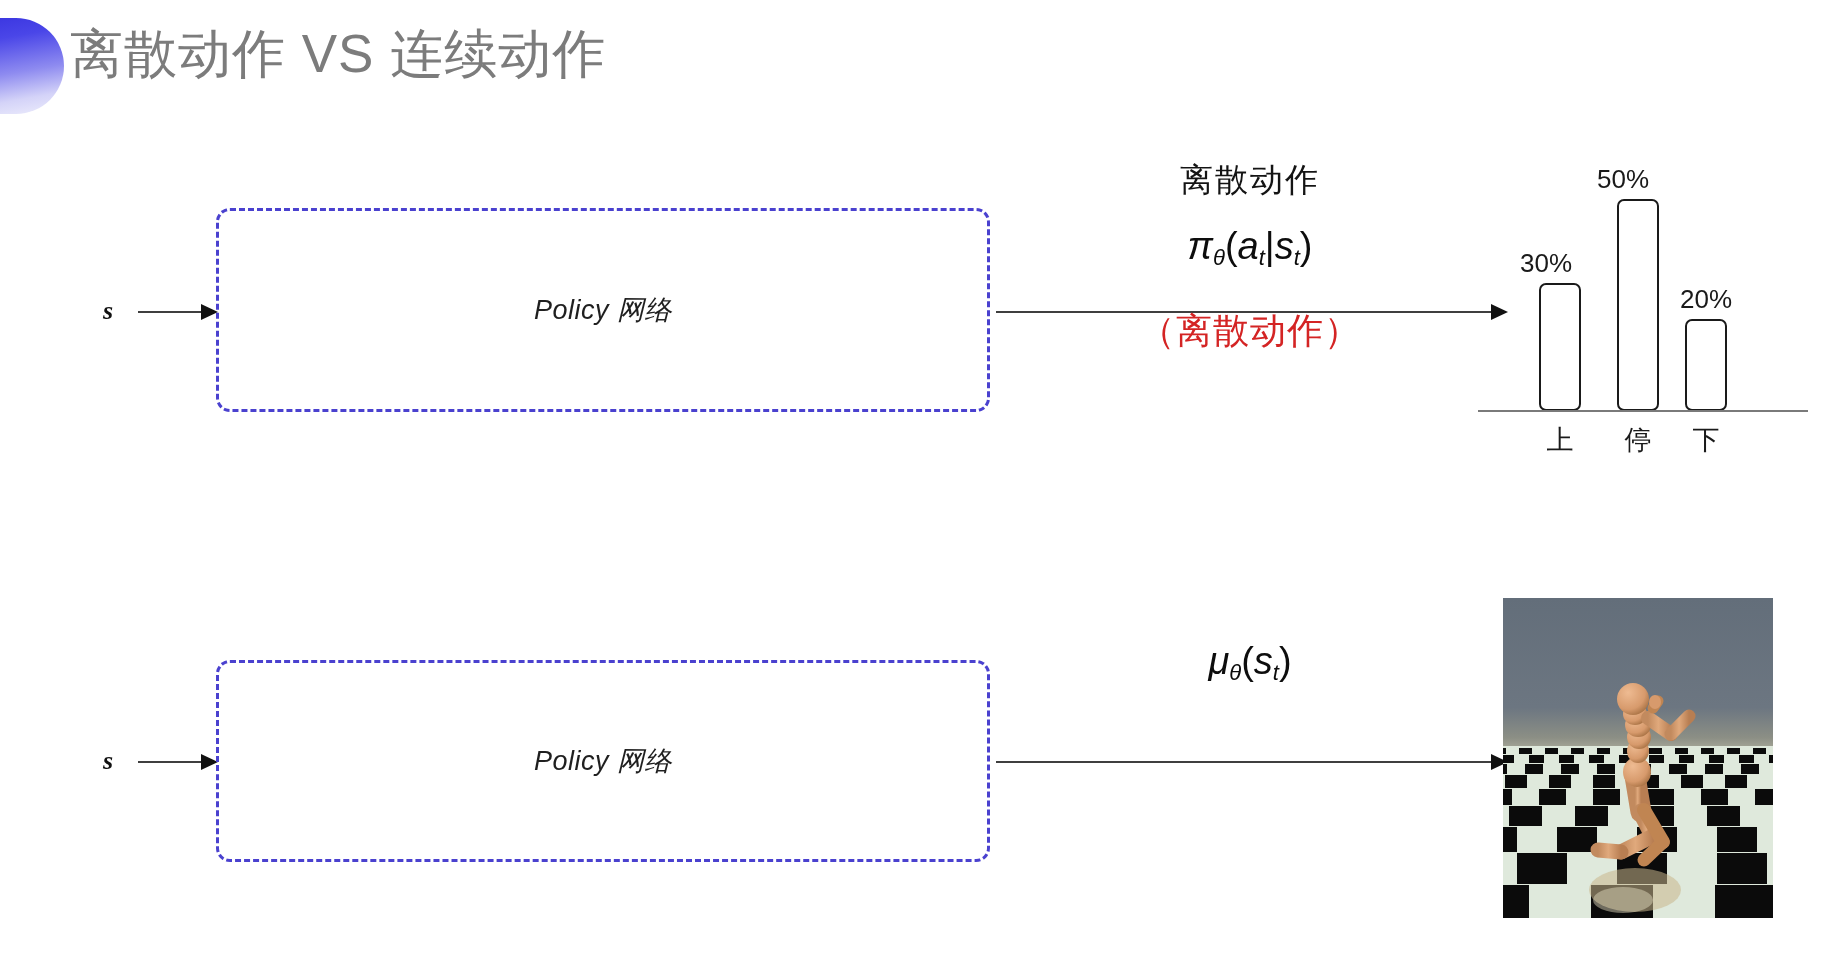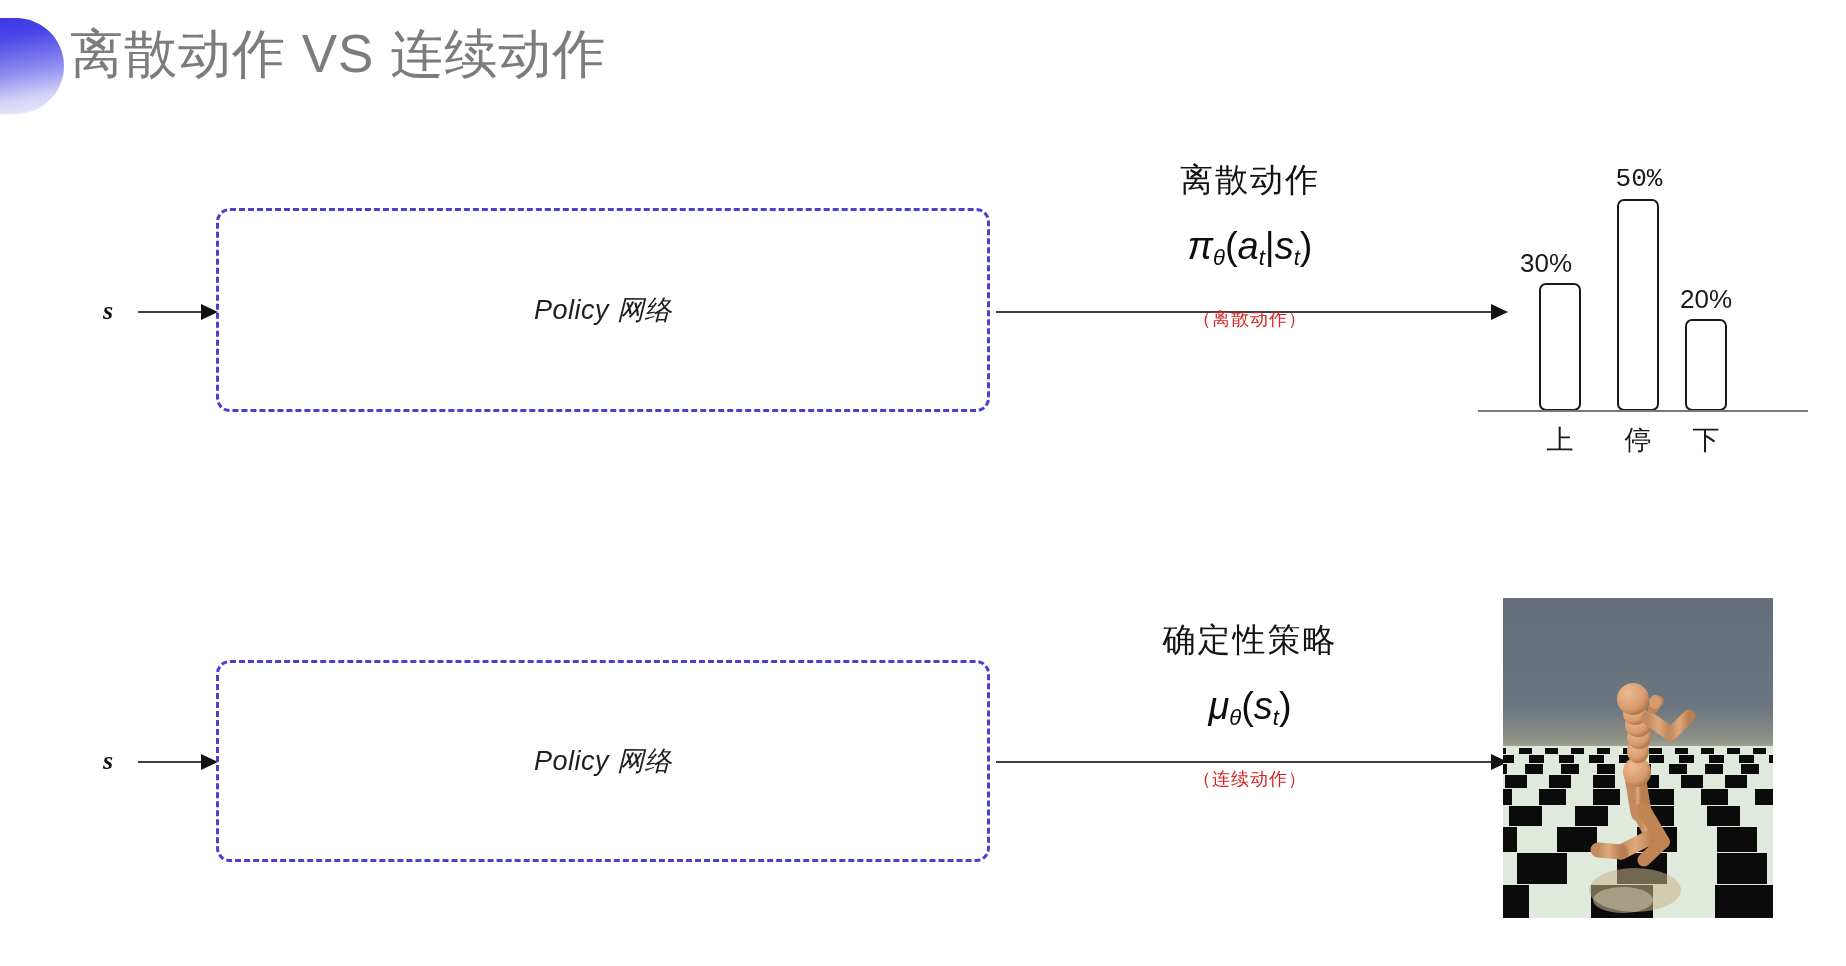--- a/index.html
+++ b/index.html
@@ -101,21 +101,21 @@
     white-space: nowrap;
     margin-top: 22px;
   }
   .formula sub {
     font-size: 0.58em;
     vertical-align: -0.28em;
   }
   .formula .paren { font-style: normal; }
   .action-kind {
     margin-top: 36px;
-    font-size: 18px;
+    font-size: 36px;
     color: #d42424;
     letter-spacing: 1px;
     white-space: nowrap;
   }
 
   
   .barchart { position: absolute; }
   .bc-plot {
     position: absolute;
     left: 0;
@@ -187,21 +187,21 @@
     <div class="action-kind">（离散动作）</div>
   </div>
 
   <div class="barchart" style="left:1478px; top:160px; width:330px; height:252px;">
     <div class="bc-plot">
 
       <div class="bar" style="left:61px; width:42px; height:128px;"></div>
       <div class="bar-value" style="left:27px; top:88px; width:82px;">30%</div>
 
       <div class="bar" style="left:139px; width:42px; height:212px;"></div>
-      <div class="bar-value" style="left:120px; top:4px; width:82px;font-family:Liberation Mono, monospace;">50%</div>
+      <div class="bar-value" style="left:104px; top:4px; width:82px;">50%</div>
 
       <div class="bar" style="left:207px; width:42px; height:92px;"></div>
       <div class="bar-value" style="left:187px; top:124px; width:82px;">20%</div>
 
       <div class="bc-axis"></div>
     </div>
     <div class="bar-cat" style="left:41px; top:262px; width:82px;">上</div>
     <div class="bar-cat" style="left:119px; top:262px; width:82px;">停</div>
     <div class="bar-cat" style="left:187px; top:262px; width:82px;">下</div>
   </div>
@@ -209,25 +209,23 @@
   <div class="state-label" style="left:103px; top:746px;">s</div>
   <div class="arrow" style="left:138px; top:761px; width:78px;"></div>
 
   <div class="policy-box" style="left:216px; top:660px; width:774px; height:202px;">
     <span class="policy-box-label">Policy 网络</span>
   </div>
 
   <div class="arrow" style="left:996px; top:761px; width:510px;"></div>
 
   <div class="txt-col" style="left:1055px; top:618px; width:390px;">
-    <div class="policy-kind">确定性策略</div>
     <div class="formula">
       <span>μ</span><sub>θ</sub><span class="paren">(</span><span>s</span><sub>t</sub><span class="paren">)</span>
     </div>
-    <div class="action-kind">（连续动作）</div>
   </div>
 
   <div class="sim-frame" style="left:1503px; top:598px; width:270px; height:320px;">
     <svg width="270" height="320" viewBox="0 0 270 320">
       <defs>
         <linearGradient id="sky" x1="0" y1="0" x2="0" y2="1">
           <stop offset="0%" stop-color="#636e7a"></stop>
           <stop offset="72%" stop-color="#6c7681"></stop>
           <stop offset="92%" stop-color="#8c8f85"></stop>
           <stop offset="100%" stop-color="#a9a99a"></stop>

